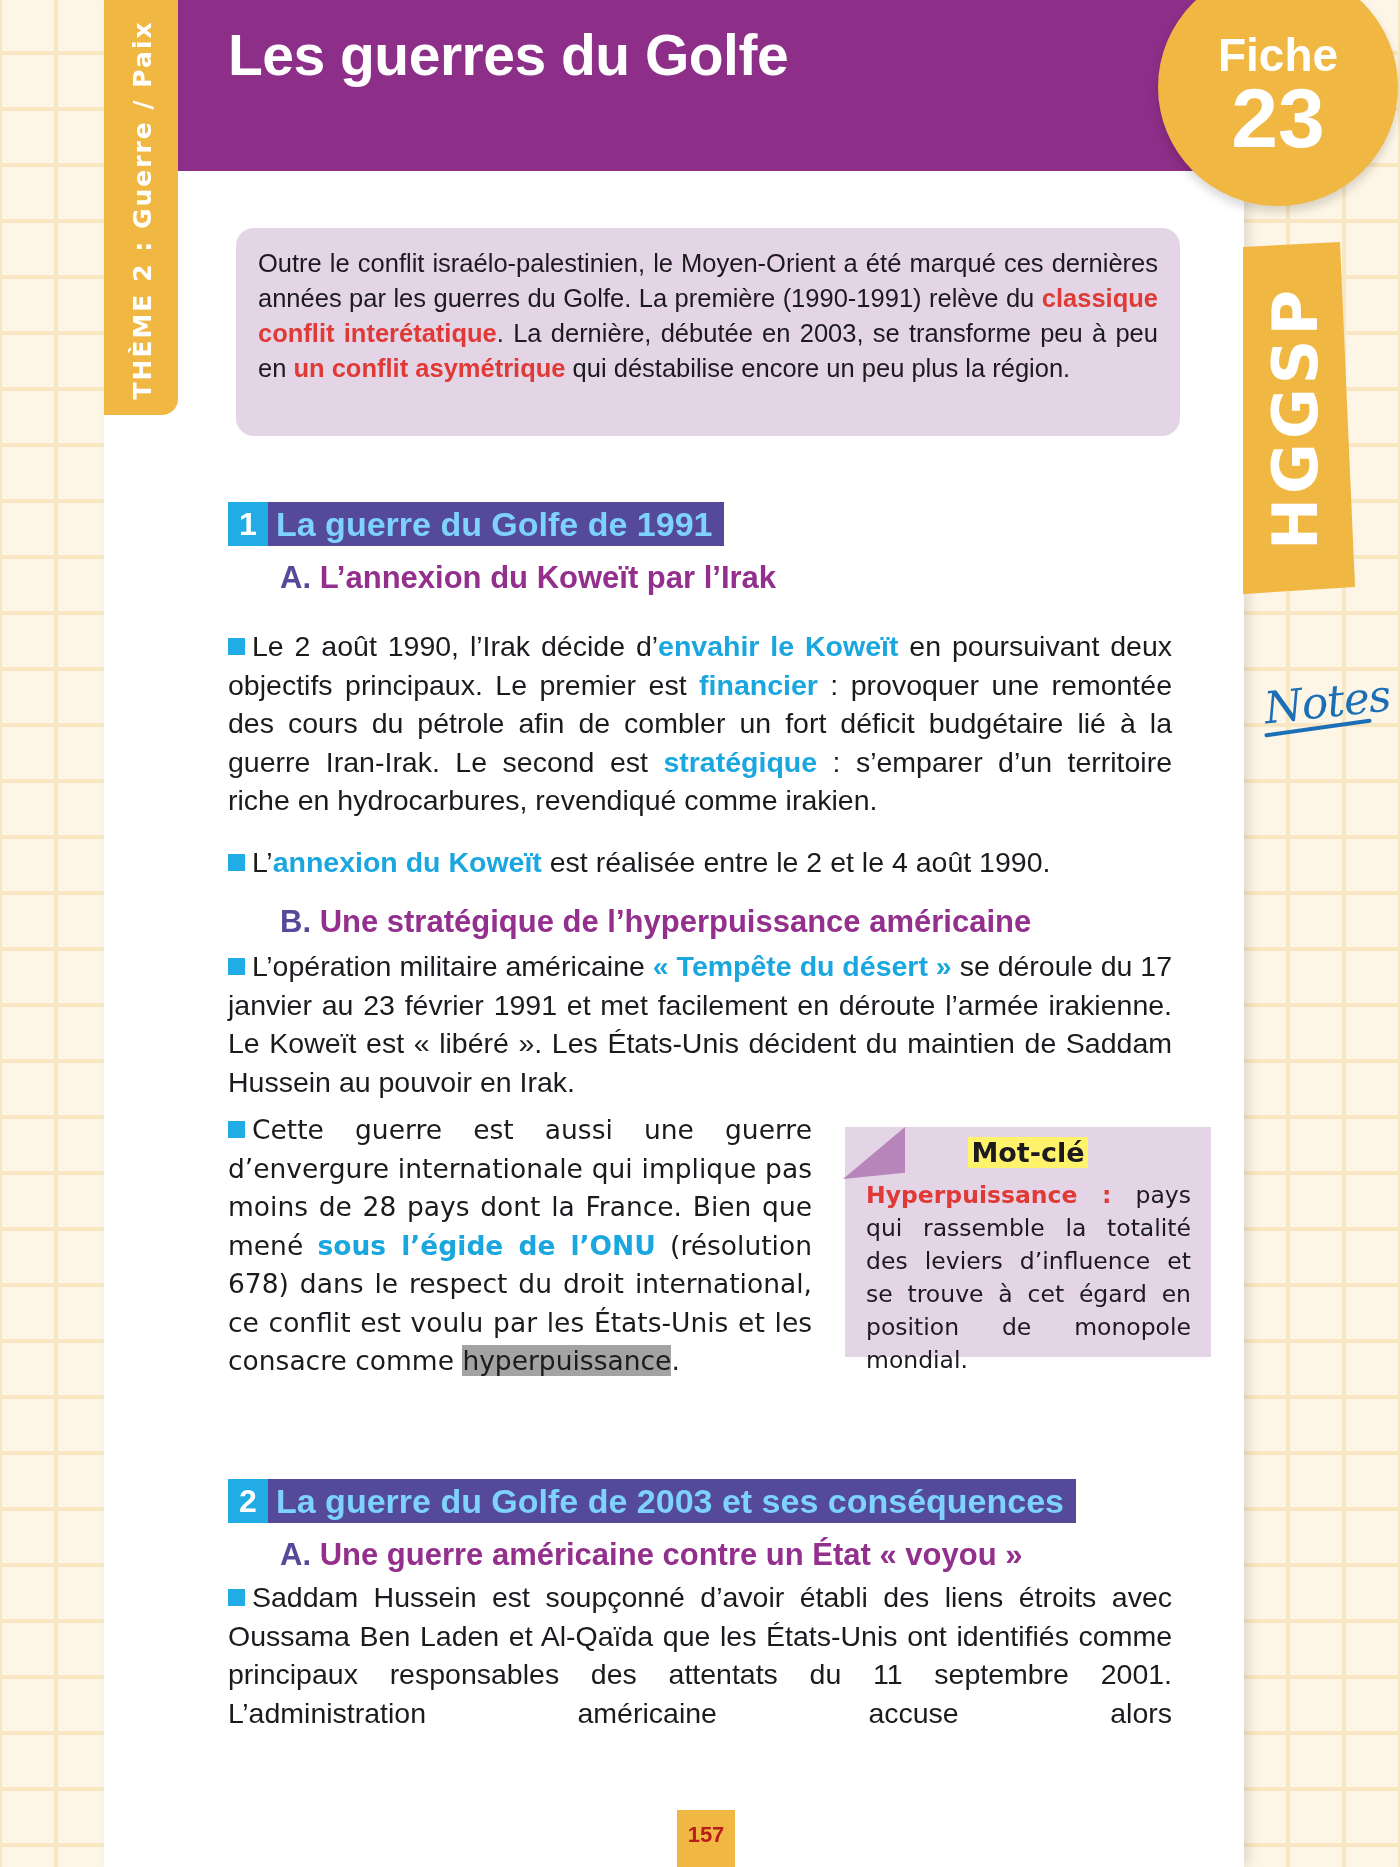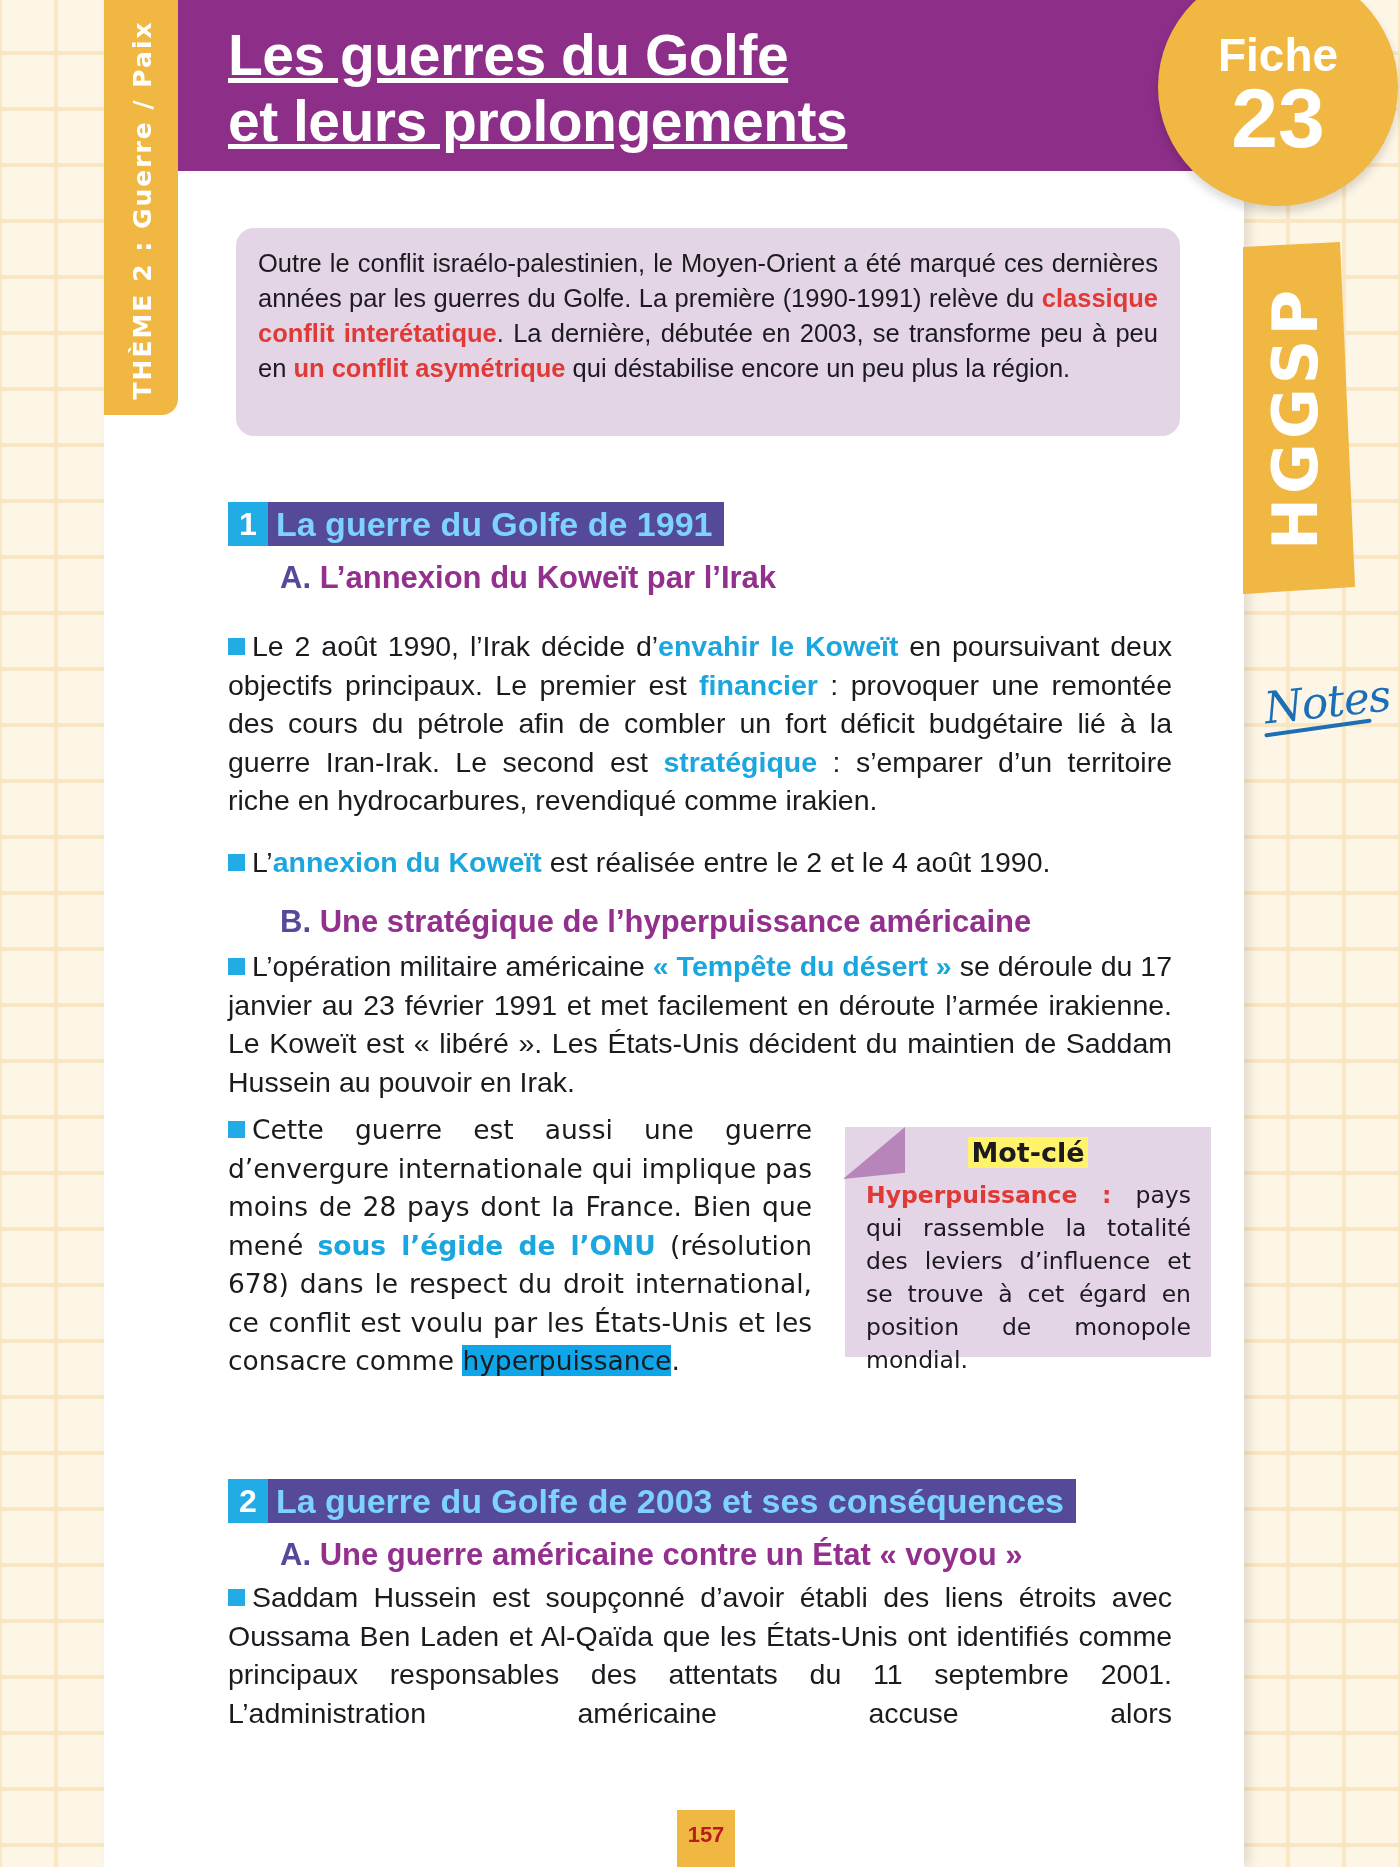--- a/index.html
+++ b/index.html
@@ -34,21 +34,20 @@
   }
   .title-band {
     position: absolute; left: 178px; top: 0; width: 1066px; height: 171px;
     background: #8d2e88;
   }
   .title-text {
     position: absolute; left: 50px; top: 22px;
     color: #ffffff; font-weight: bold; font-size: 57px; line-height: 66px;
     font-family: "Liberation Sans", sans-serif;
     letter-spacing: -0.5px;
-    text-decoration: underline;
   }
   .fiche-circle {
     position: absolute; left: 1158px; top: -32px; width: 240px; height: 238px;
     border-radius: 50%;
     background: #f1b743;
     box-shadow: 0 6px 10px rgba(0,0,0,0.15);
     text-align: center; color: #ffffff; font-weight: bold;
   }
   .fiche-label { position: absolute; left: 0; right: 0; top: 62px; font-size: 46px; line-height: 50px; }
   .fiche-number { position: absolute; left: 0; right: 0; top: 108px; font-size: 84px; line-height: 84px; }
@@ -76,21 +75,21 @@
   }
 
   .intro-box {
     position: absolute; left: 228px; top: 228px; width: 944px; height: 208px;
     background: #e3d4e6; border-radius: 18px;
     padding: 18px 22px;
     font-size: 25.5px; line-height: 35px; text-align: justify; margin-left: 8px;
   }
   .red { color: #e03a36; font-weight: bold; }
   .blue { color: #1aa6de; font-weight: bold; }
-  .hl { background: #0ea5e9; }
+  .hl { background: #a3a3a3; }
 
   .section-head {
     position: absolute; left: 228px; height: 44px; display: flex;
   }
   .section-num {
     width: 40px; height: 44px; background: #22ace6; color: #fff; font-weight: bold;
     font-size: 32px; line-height: 44px; text-align: center;
   }
   .section-title {
     background: #554a9a; color: #7dd3fc; font-weight: bold;
@@ -144,21 +143,20 @@
 
 <div class="page"></div>
 
 <div class="theme-tab">
   <div class="theme-tab-text">THÈME 2 : Guerre / Paix</div>
 </div>
 
 <div class="title-band">
   <div class="title-text">
     <div>Les guerres du Golfe</div>
-    <div>et leurs prolongements</div>
   </div>
 </div>
 
 <div class="fiche-circle">
   <div class="fiche-label">Fiche</div>
   <div class="fiche-number">23</div>
 </div>
 
 <div class="hggsp-tab">
   <div class="hggsp-text">HGGSP</div>

